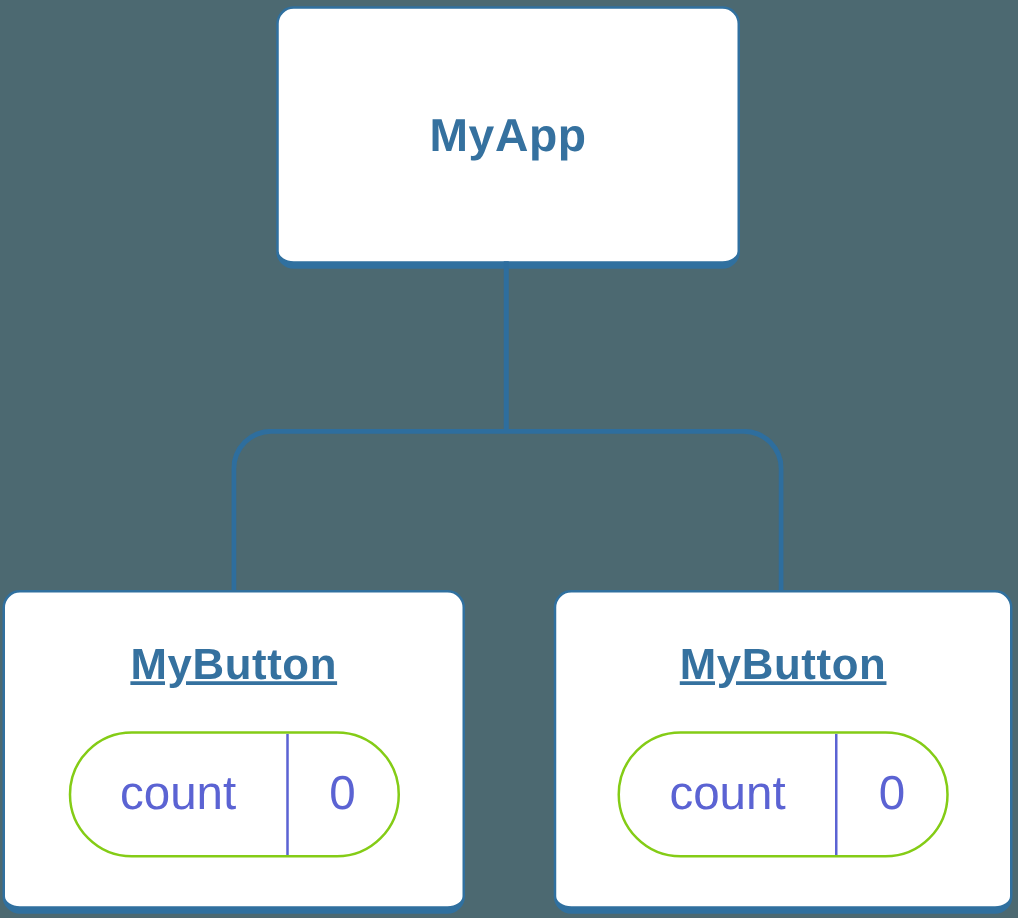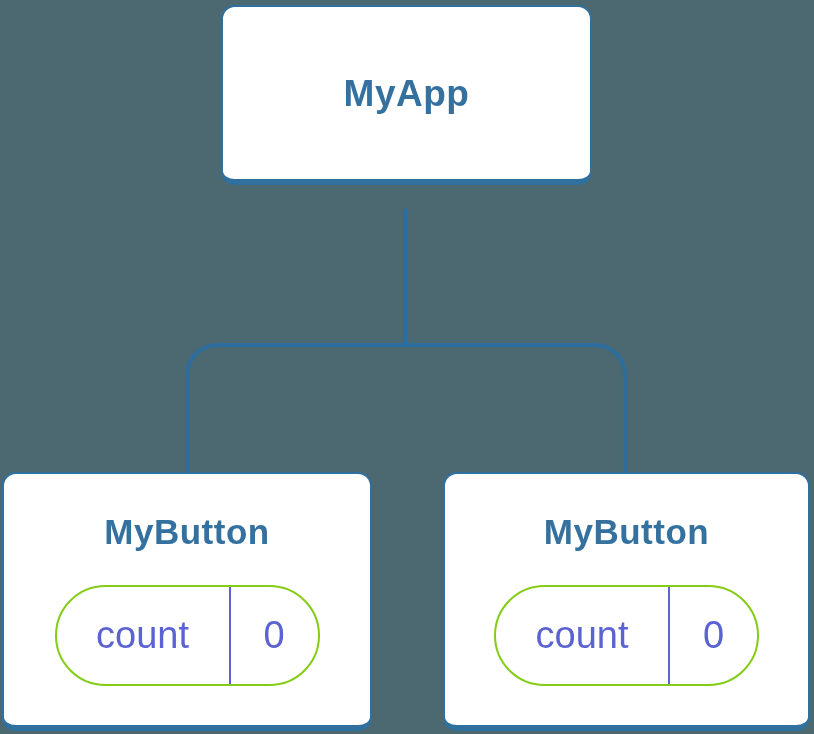--- a/index.html
+++ b/index.html
@@ -15,32 +15,32 @@
   .node {
     position: absolute;
     background: #ffffff;
     border: 2px solid #30709f;
     border-bottom-width: 6px;
     border-radius: 14px;
     box-sizing: border-box;
     display: flex; flex-direction: column;
     align-items: center; justify-content: center;
   }
-  .root-node { left: 221px; top: 5px; width: 371px; height: 180px; }
+  .root-node { left: 221px; top: 5px; width: 371px; height: 210px; }
   .child-node-left  { left: 2px;   top: 472px; width: 370px; height: 259px; }
   .child-node-right { left: 443px; top: 472px; width: 367px; height: 259px; }
 
   .node-label {
     color: #35719f;
     font-weight: 700;
     font-size: 37px;
     letter-spacing: 0.5px;
     line-height: 1;
   }
-  .child-node-left .node-label, .child-node-right .node-label { font-size: 35px; }
+  .child-node-left .node-label, .child-node-right .node-label { font-size: 35px; text-decoration: underline; }
 
   
   .trunk {
     position: absolute; left: 403px; top: 209px;
     width: 4px; height: 136px;
     background: #2e6e9e;
   }
   .bracket {
     position: absolute; left: 185px; top: 343px;
     width: 442px; height: 129px;

